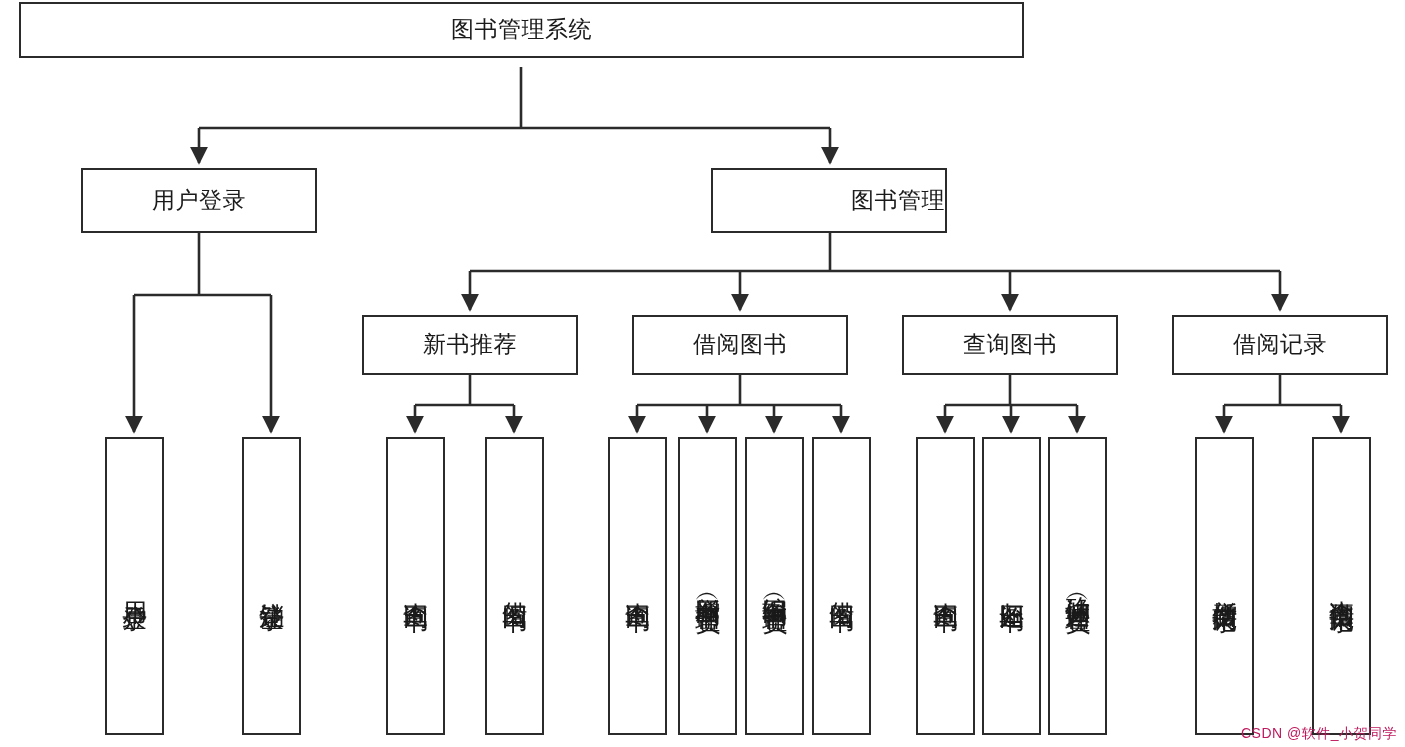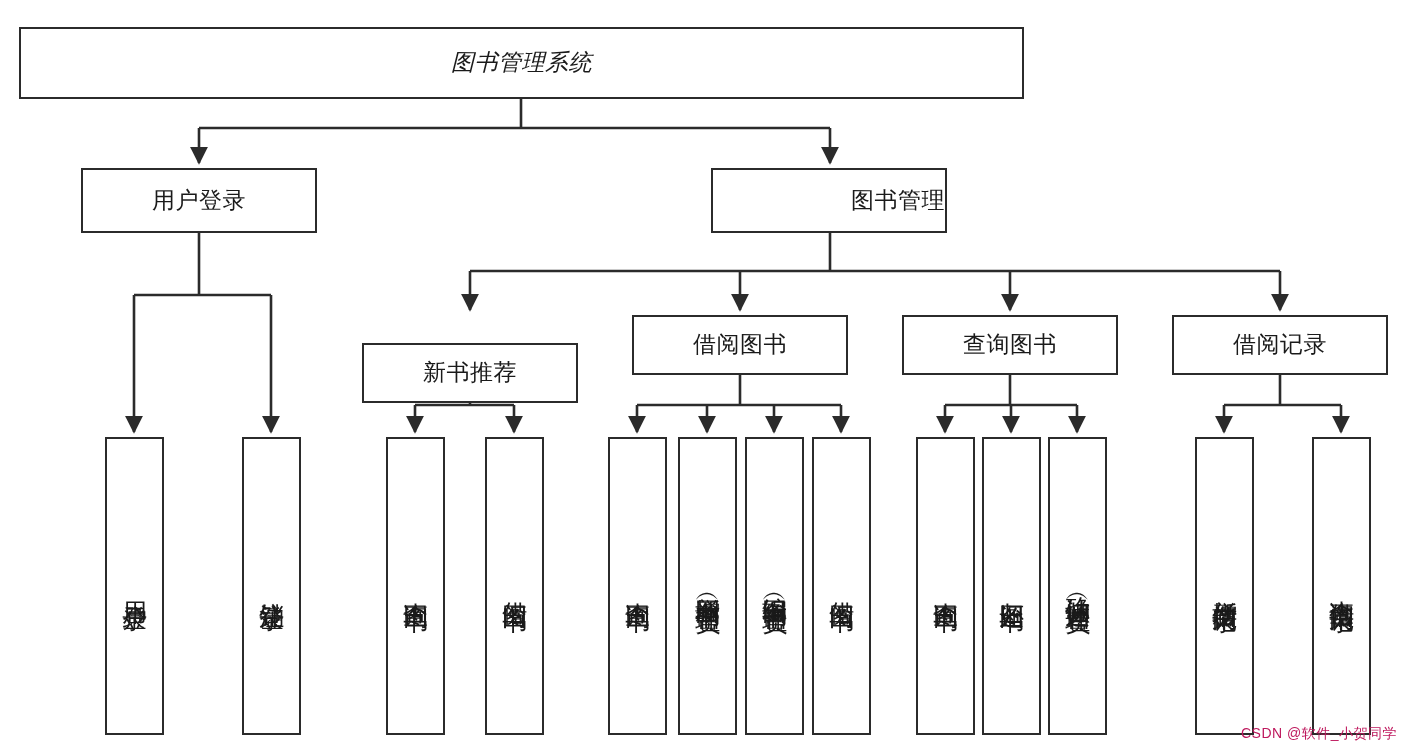--- a/index.html
+++ b/index.html
@@ -112,32 +112,32 @@
       <path d="M 1077 405 L 1077 432" marker-end="url(#arrow)"></path>
 
       <path d="M 1280 375 L 1280 405"></path>
       <path d="M 1224 405 L 1341 405"></path>
       <path d="M 1224 405 L 1224 432" marker-end="url(#arrow)"></path>
       <path d="M 1341 405 L 1341 432" marker-end="url(#arrow)"></path>
 
     </g>
   </svg>
 
-  <div class="node horiz" style="left:19px; top:27px; width:1005px; height:72px;font-style:italic;">
+  <div class="node horiz" style="left:19px; top:2px; width:1005px; height:56px;">
     <span class="label">图书管理系统</span>
   </div>
 
   <div class="node horiz" style="left:81px; top:168px; width:236px; height:65px;">
     <span class="label">用户登录</span>
   </div>
   <div class="node horiz" style="left:711px; top:168px; width:236px; height:65px;justify-content:flex-end;">
     <span class="label">图书管理</span>
   </div>
 
-  <div class="node horiz" style="left:362px; top:315px; width:216px; height:60px;margin-top:28px;">
+  <div class="node horiz" style="left:362px; top:315px; width:216px; height:60px;">
     <span class="label">新书推荐</span>
   </div>
   <div class="node horiz" style="left:632px; top:315px; width:216px; height:60px;">
     <span class="label">借阅图书</span>
   </div>
   <div class="node horiz" style="left:902px; top:315px; width:216px; height:60px;">
     <span class="label">查询图书</span>
   </div>
   <div class="node horiz" style="left:1172px; top:315px; width:216px; height:60px;">
     <span class="label">借阅记录</span>

